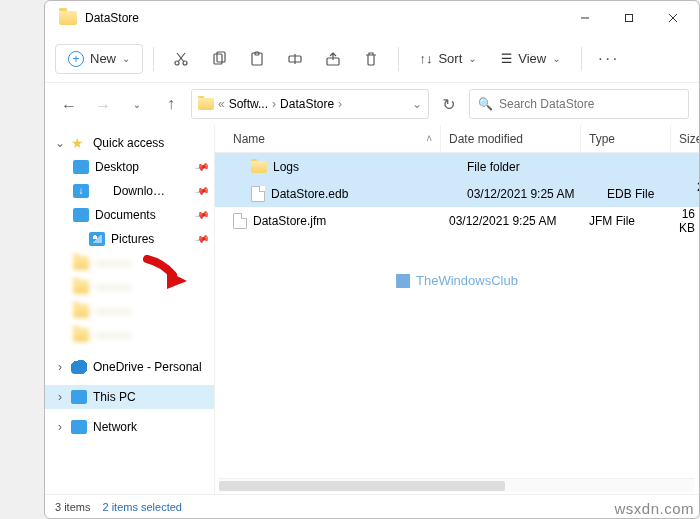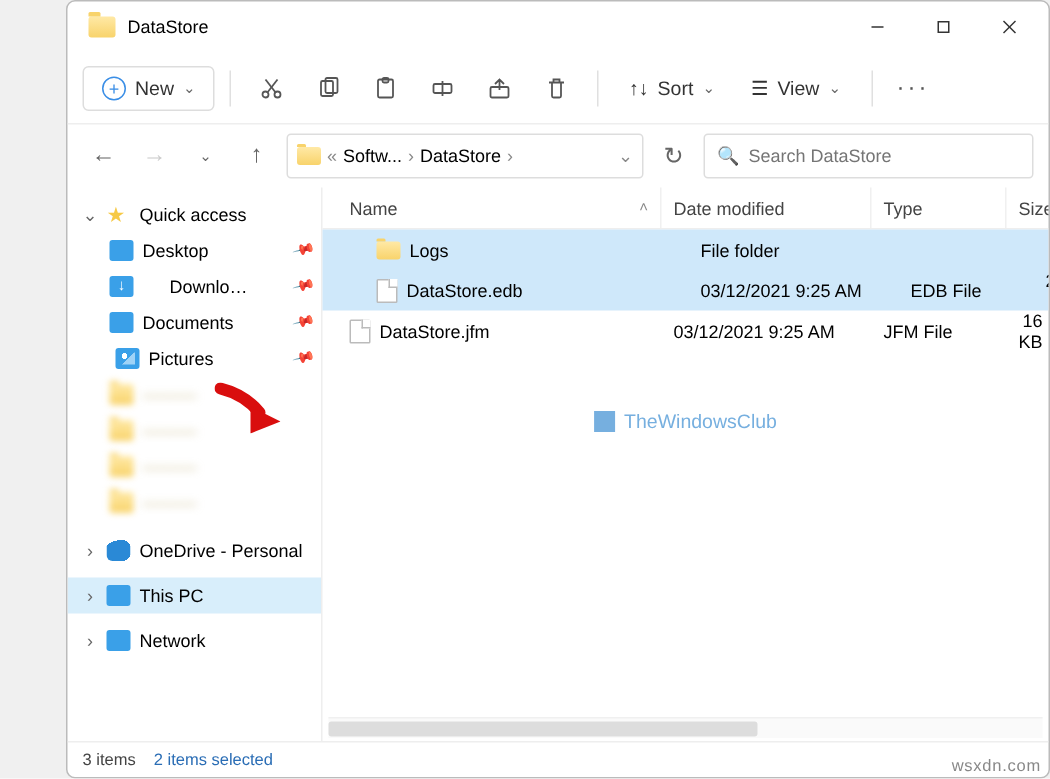--- a/index.html
+++ b/index.html
@@ -68,21 +68,21 @@
 .row .c.size{flex:1; text-align:right; padding-right:20px;}
 .file-ic { width:14px; height:16px; border:1px solid #bbb; border-radius:1px; background:#fff; position:relative;}
 .file-ic::before{content:"";position:absolute;top:-1px;right:-1px;width:5px;height:5px;background:#fff;border-left:1px solid #bbb;border-bottom:1px solid #bbb;}
 .fld-ic{width:16px;height:12px;background:linear-gradient(#ffe9a6,#f8d36b);border-radius:2px;position:relative;}
 .fld-ic::before{content:"";position:absolute;top:-2px;left:0;width:6px;height:2px;background:#f8d36b;border-radius:1px 1px 0 0;}
 .watermark { position:absolute; left:50%; top:120px; transform:translateX(-50%); display:flex; align-items:center; gap:6px; font-size:13px; color:#68a7dc; opacity:.9; pointer-events:none;}
 .watermark .wm-ic{width:14px;height:14px;background:#68a7dc;}
 .status { height:24px; border-top:1px solid #eee; display:flex; align-items:center; gap:12px; padding:0 10px; font-size:11px; color:#444;}
 .status .s2{color:#2a6db5;}
 .arrow-overlay { position:absolute; left:98px; top:130px; width:44px; height:34px; pointer-events:none; z-index:5;}
-.attribution { position: fixed; bottom: 2px; right: 6px; font-size: 11px; color: #888; letter-spacing: .5px; pointer-events: none; }
+.attribution { position: fixed; bottom: 2px; right: 6px; font-size: 15px; color: #888; letter-spacing: .5px; pointer-events: none; }
 svg{display:block;}
 .hscroll { height:14px; border-top:1px solid #f0f0f0; background:#fafafa; position:relative; margin:0 4px 2px 4px;}
 .hscroll .thumb{position:absolute;left:0;top:2px;height:10px;width:60%;background:#ddd;border-radius:2px;}
 </style>
 </head>
 <body>
 
 <div class="window">
 
   <div class="titlebar">
@@ -212,21 +212,21 @@
       <div class="side-item" style="padding-left:28px;gap:24px;">
         <span class="ic download"></span>
         <span class="lbl">Downloads</span>
         <span class="pin">📌</span>
       </div>
       <div class="side-item" style="padding-left:28px;">
         <span class="ic doc"></span>
         <span class="lbl">Documents</span>
         <span class="pin">📌</span>
       </div>
-      <div class="side-item" style="padding-left:32px;">
+      <div class="side-item" style="padding-left:44px;">
         <span class="ic pic"></span>
         <span class="lbl">Pictures</span>
         <span class="pin">📌</span>
       </div>
       <div class="side-item blur" style="padding-left:28px;">
         <span class="ic folder"></span>
         <span class="lbl">———</span>
       </div>
       <div class="side-item blur" style="padding-left:28px;">
         <span class="ic folder"></span>

